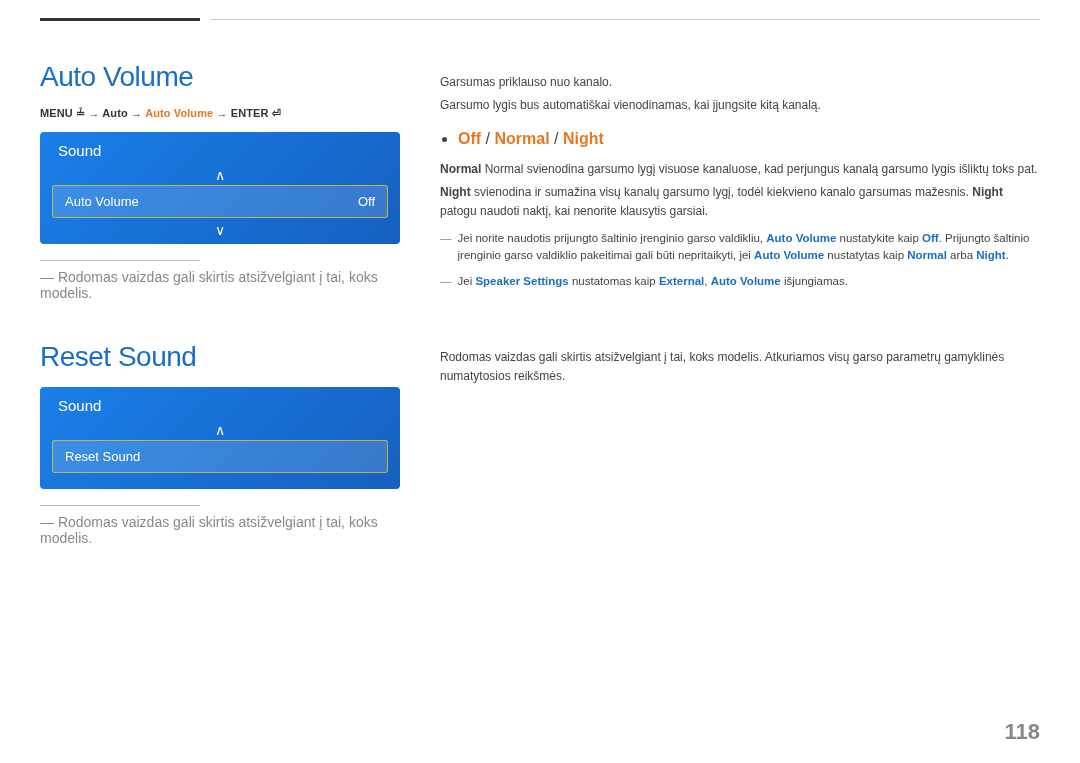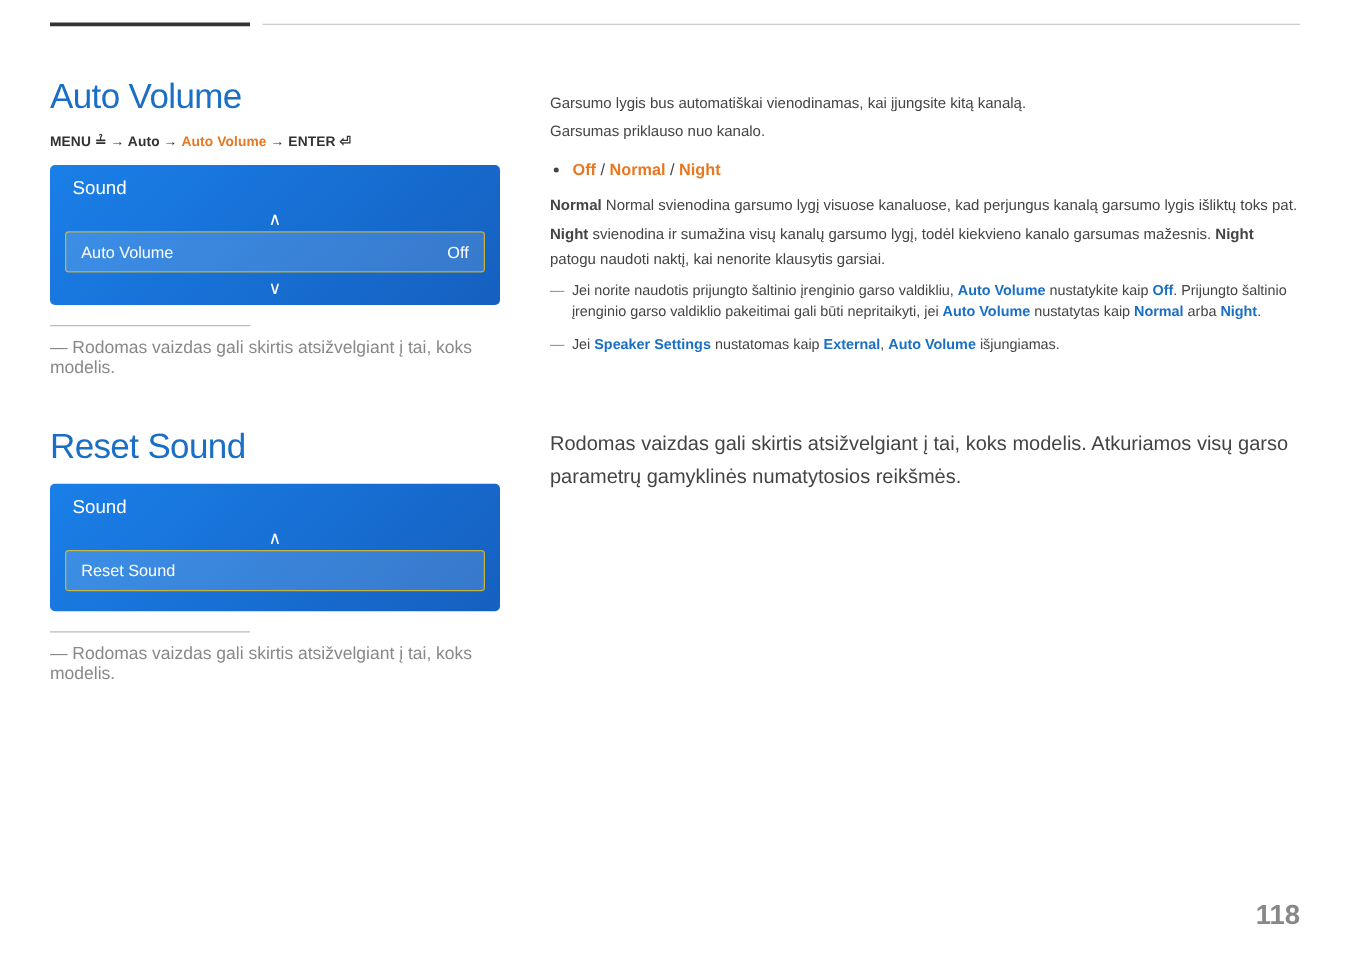--- a/index.html
+++ b/index.html
@@ -160,21 +160,21 @@
       font-size: 12px;
       color: #444;
       line-height: 1.6;
       margin-bottom: 4px;
     }
     .bullet-list {
       margin-left: 18px;
       margin-bottom: 8px;
     }
     .bullet-list li {
-      font-size: 13px;
+      font-size: 16px;
       color: #444;
       line-height: 1.6;
       list-style: disc;
       margin-top: 11px;
     }
     .bullet-list li .off {
       color: #e87722;
       font-weight: 700;
     }
     .bullet-list li .normal-text {
@@ -207,21 +207,21 @@
       color: #444;
       line-height: 1.5;
     }
 
     
     .right-reset-block {
       margin-top: 0;
       padding-top: 40px;
     }
     .right-reset-block p {
-      font-size: 16px;
+      font-size: 12px;
       color: #444;
       line-height: 1.6;
     }
 
     
     .page-number {
       position: absolute;
       bottom: 18px;
       right: 40px;
       font-size: 22px;
@@ -284,22 +284,22 @@
 
         <div class="section-divider"></div>
         <div class="note-text">― Rodomas vaizdas gali skirtis atsižvelgiant į tai, koks modelis.</div>
       </div>
 
     </div>
 
     <div class="right-col">
 
       <div class="right-text-block">
+        <p>Garsumas priklauso nuo kanalo.</p>
         <p>Garsumo lygis bus automatiškai vienodinamas, kai įjungsite kitą kanalą.</p>
-        <p>Garsumas priklauso nuo kanalo.</p>
         <ul class="bullet-list">
           <li>
             <span class="off">Off</span>
             <span> / </span>
             <span class="normal-text">Normal</span>
             <span> / </span>
             <span class="night-text">Night</span>
           </li>
         </ul>
         <p>

